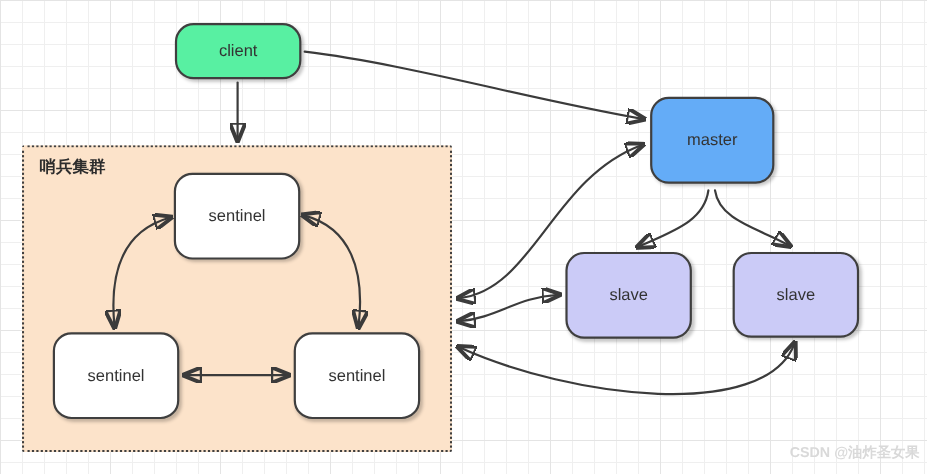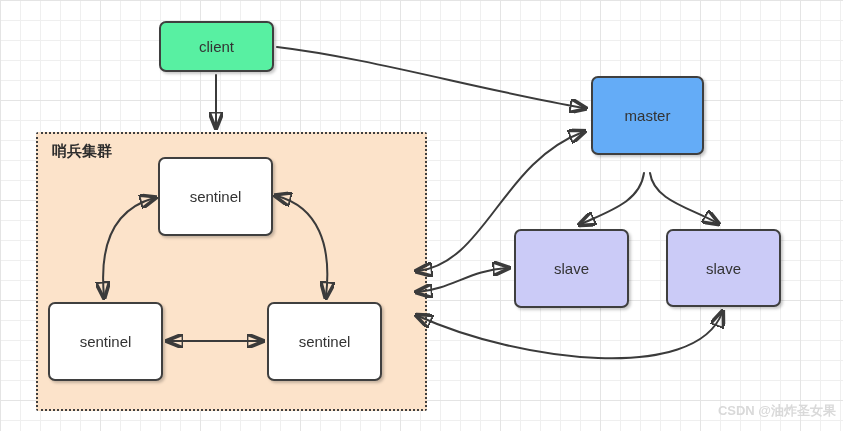--- a/index.html
+++ b/index.html
@@ -15,49 +15,49 @@
     background-color: #ffffff;
     background-image:
       linear-gradient(#e4e4e4 1px, transparent 1px),
       linear-gradient(90deg, #e4e4e4 1px, transparent 1px),
       linear-gradient(#efefef 1px, transparent 1px),
       linear-gradient(90deg, #efefef 1px, transparent 1px);
     background-size: 100px 100px, 100px 100px, 20px 20px, 20px 20px;
   }
   .group-box {
     position: absolute;
-    left: 36px; top: 132px;
+    left: 20px; top: 132px;
     width: 387px; height: 275px;
     background: #fce3ca;
     border: 2px dotted #3f3f3f;
     border-radius: 2px;
     z-index: 1;
   }
   .group-label {
     position: absolute;
     left: 14px; top: 8px;
     font-size: 15px;
     font-weight: bold;
     color: #2d2d2d;
   }
   .node {
     position: absolute;
     display: flex;
     align-items: center;
     justify-content: center;
     border: 2px solid #3f3f3f;
-    border-radius: 7px;
+    border-radius: 17px;
     box-shadow: 2px 2px 3px rgba(0,0,0,0.22);
     font-size: 15px;
     color: #333333;
     box-sizing: border-box;
     z-index: 2;
   }
   .node-client  { left: 159px; top: 21px;  width: 115px; height: 51px; background: #58f0a2; }
-  .node-master  { left: 591px; top: 76px;  width: 113px; height: 79px; background: #64acf7; }
+  .node-master  { left: 591px; top: 88px;  width: 113px; height: 79px; background: #64acf7; }
   .node-slave-l { left: 514px; top: 229px; width: 115px; height: 79px; background: #cbcbf7; }
   .node-slave-r { left: 666px; top: 229px; width: 115px; height: 78px; background: #cbcbf7; }
   .node-sent-t  { left: 158px; top: 157px; width: 115px; height: 79px; background: #ffffff; }
   .node-sent-bl { left: 48px;  top: 302px; width: 115px; height: 79px; background: #ffffff; }
   .node-sent-br { left: 267px; top: 302px; width: 115px; height: 79px; background: #ffffff; }
   .edges {
     position: absolute;
     left: 0; top: 0;
     width: 843px; height: 431px;
     z-index: 3;

